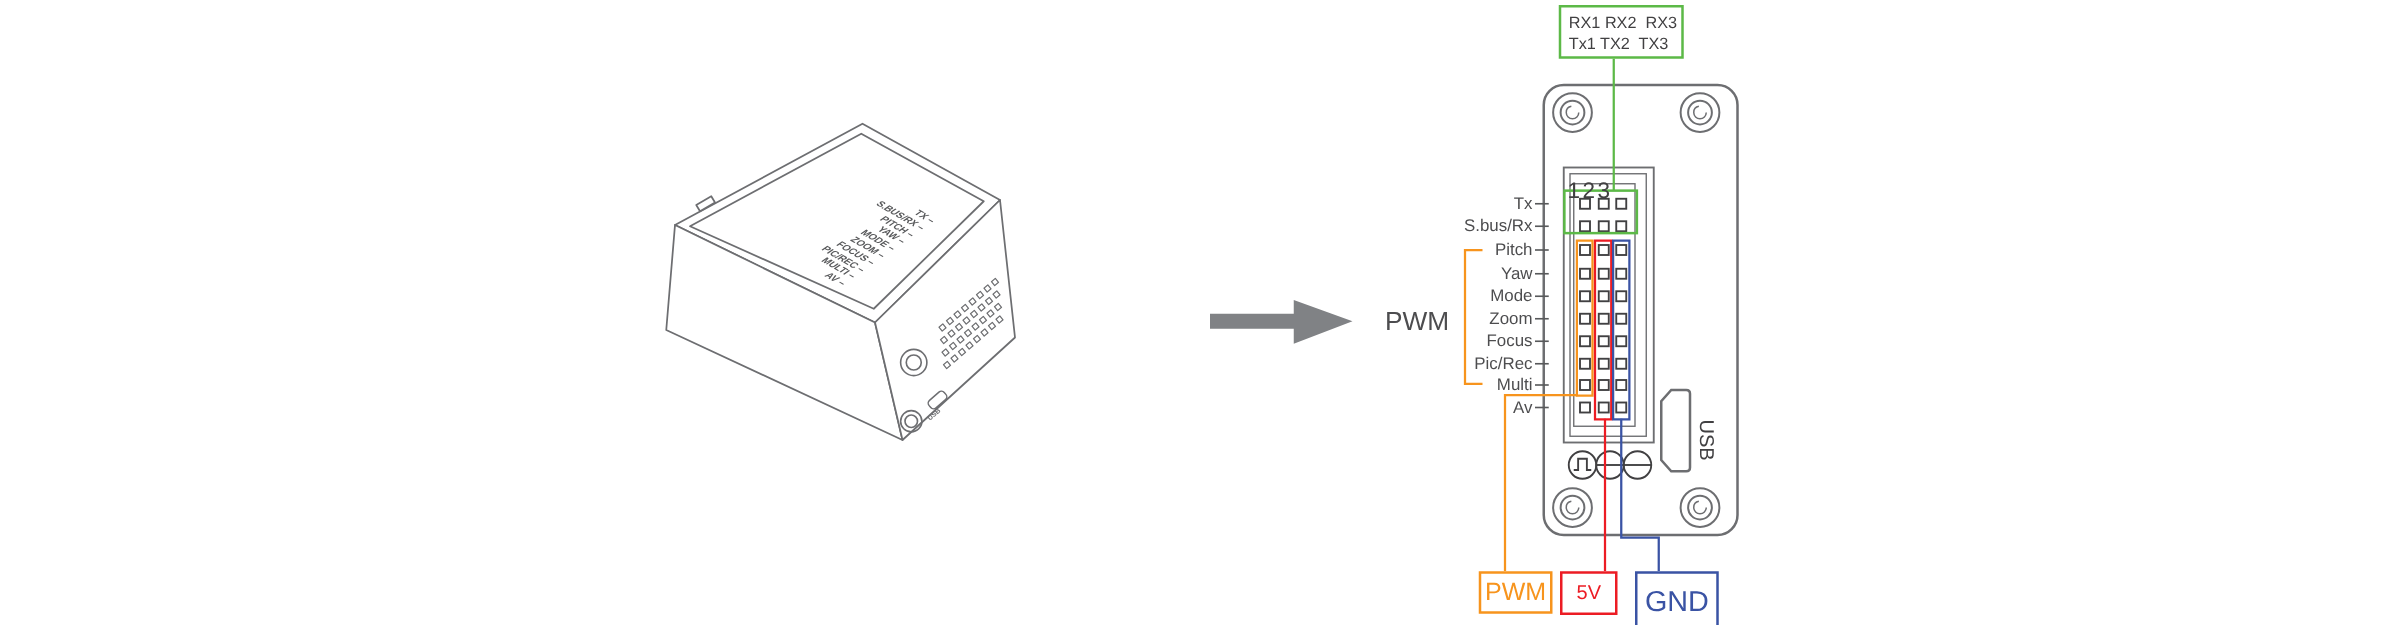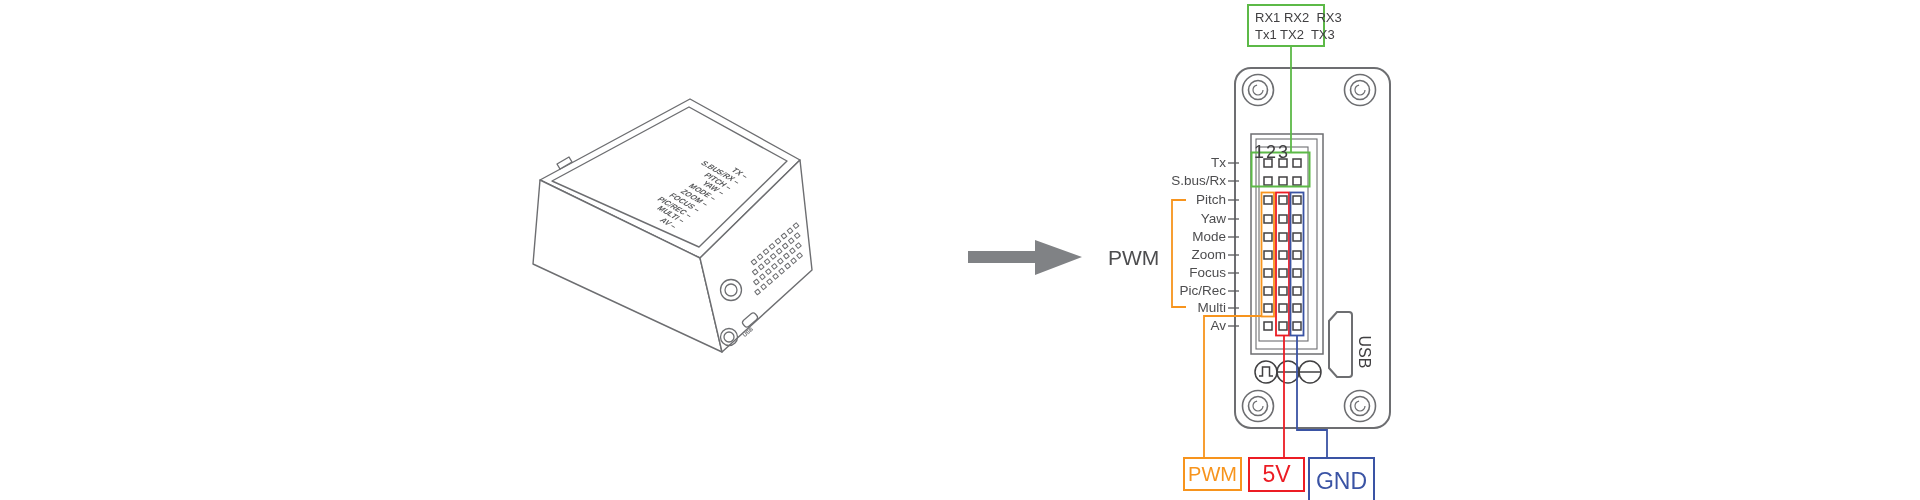--- a/index.html
+++ b/index.html
@@ -10,33 +10,33 @@
   
   .pin-label{position:absolute;right:694px;font-size:13.5px;color:#4D4D4F;white-space:nowrap;}
 
   
   #pwm-label{position:absolute;left:1108px;top:246px;font-size:21px;color:#4D4D4F;}
 
   
   #col-numbers{position:absolute;left:1254px;top:110px;font-size:18px;letter-spacing:2px;color:#414042;margin-top:32px;}
 
   
-  .serial-box{position:absolute;left:1247px;top:4px;width:78px;height:43px;border:2px solid #5CB947;
+  .serial-box{position:absolute;left:1247px;top:4px;width:100px;height:43px;border:2px solid #5CB947;
               box-sizing:border-box;padding:3px 0 0 6px;font-size:13px;line-height:17px;color:#414042;}
   .serial-box div{white-space:pre;}
 
   
   #board-usb{position:absolute;left:1346px;top:343px;width:36px;height:18px;transform:rotate(90deg);
              font-size:16px;color:#414042;text-align:center;}
 
   
   .legend{position:absolute;top:457px;box-sizing:border-box;background:#fff;display:flex;
           align-items:center;justify-content:center;}
   #legend-pwm{left:1183px;width:59px;height:34px;border:2.5px solid #F7941D;color:#F7941D;font-size:20px;}
-  #legend-5v {left:1248px;width:57px;height:35px;border:2.5px solid #EC1C24;color:#EC1C24;font-size:23px;}
+  #legend-5v {left:1248px;width:46px;height:35px;border:2.5px solid #EC1C24;color:#EC1C24;font-size:16px;}
   #legend-gnd{left:1308px;width:67px;height:49px;border:2.5px solid #3A53A4;color:#3A53A4;font-size:23px;}
 
   
   #device-top-labels{position:absolute;left:580px;top:175px;width:170px;text-align:right;
                      transform-origin:100% 0;transform:rotate(30deg) skewX(-25deg);
                      font-size:7.5px;line-height:8.8px;color:#58595B;font-weight:bold;}
   .dtl::after{content:" \2013";}
   #device-usb-label{position:absolute;left:742px;top:329px;font-size:5.5px;color:#6D6E71;
                     transform:rotate(-41deg);font-weight:bold;}
 </style>

